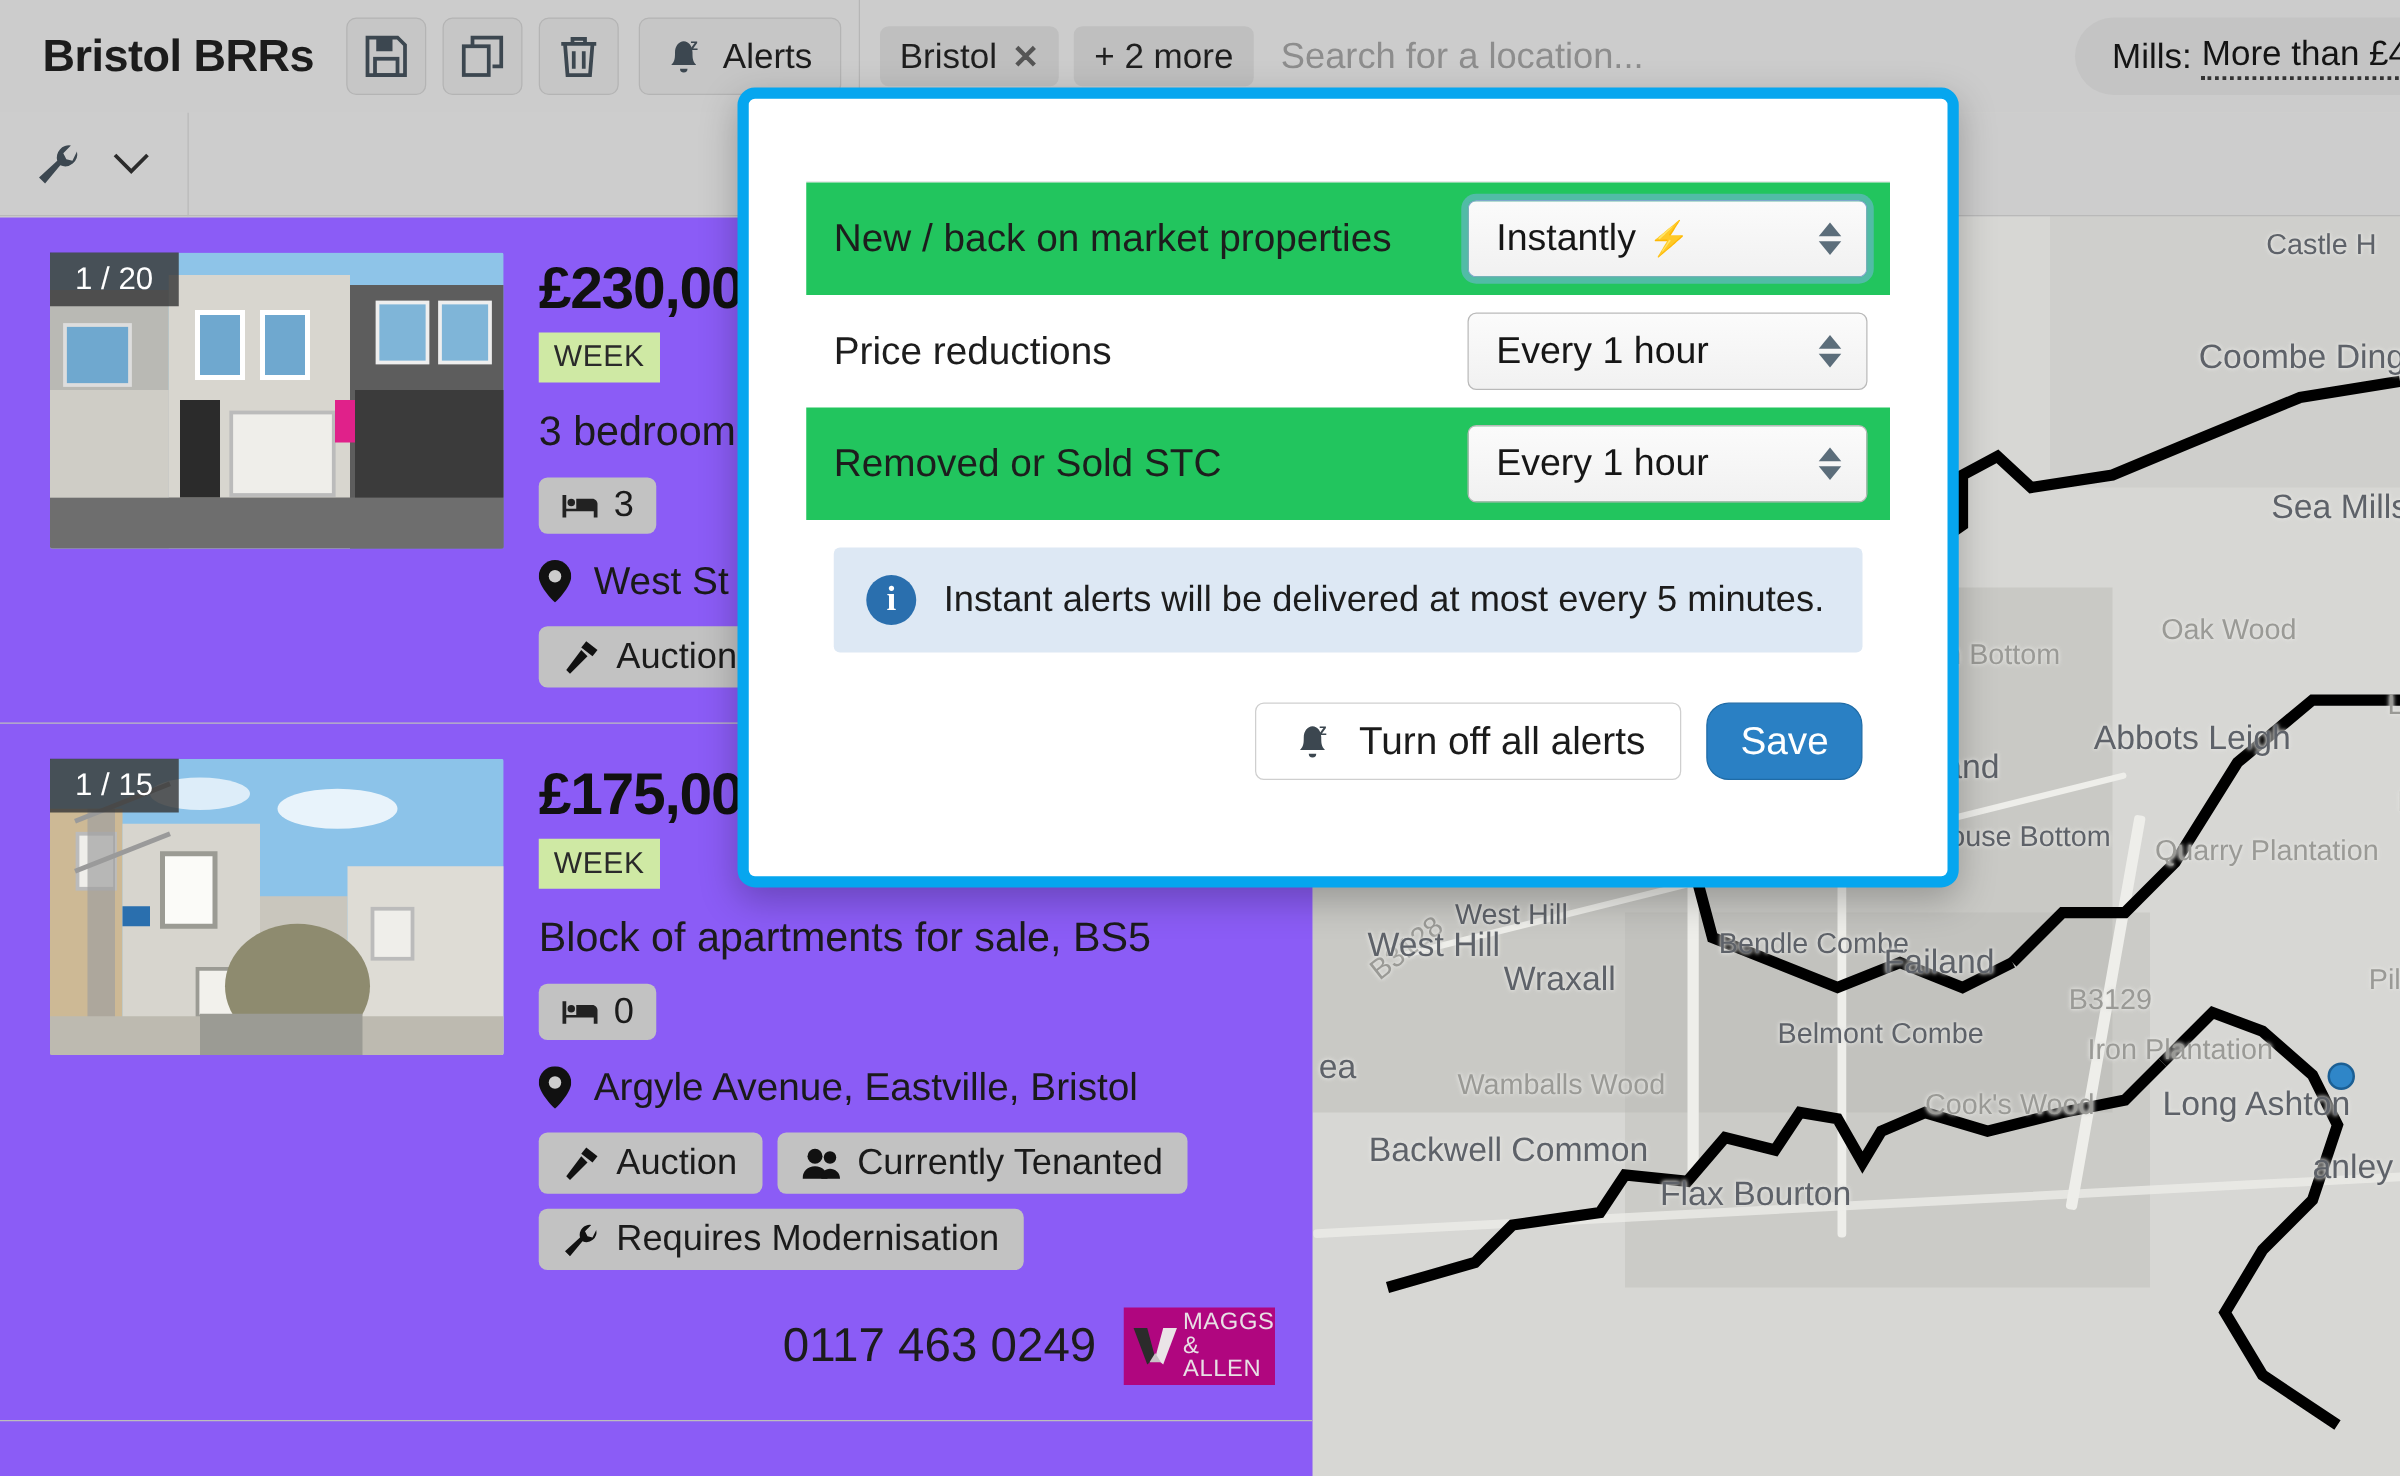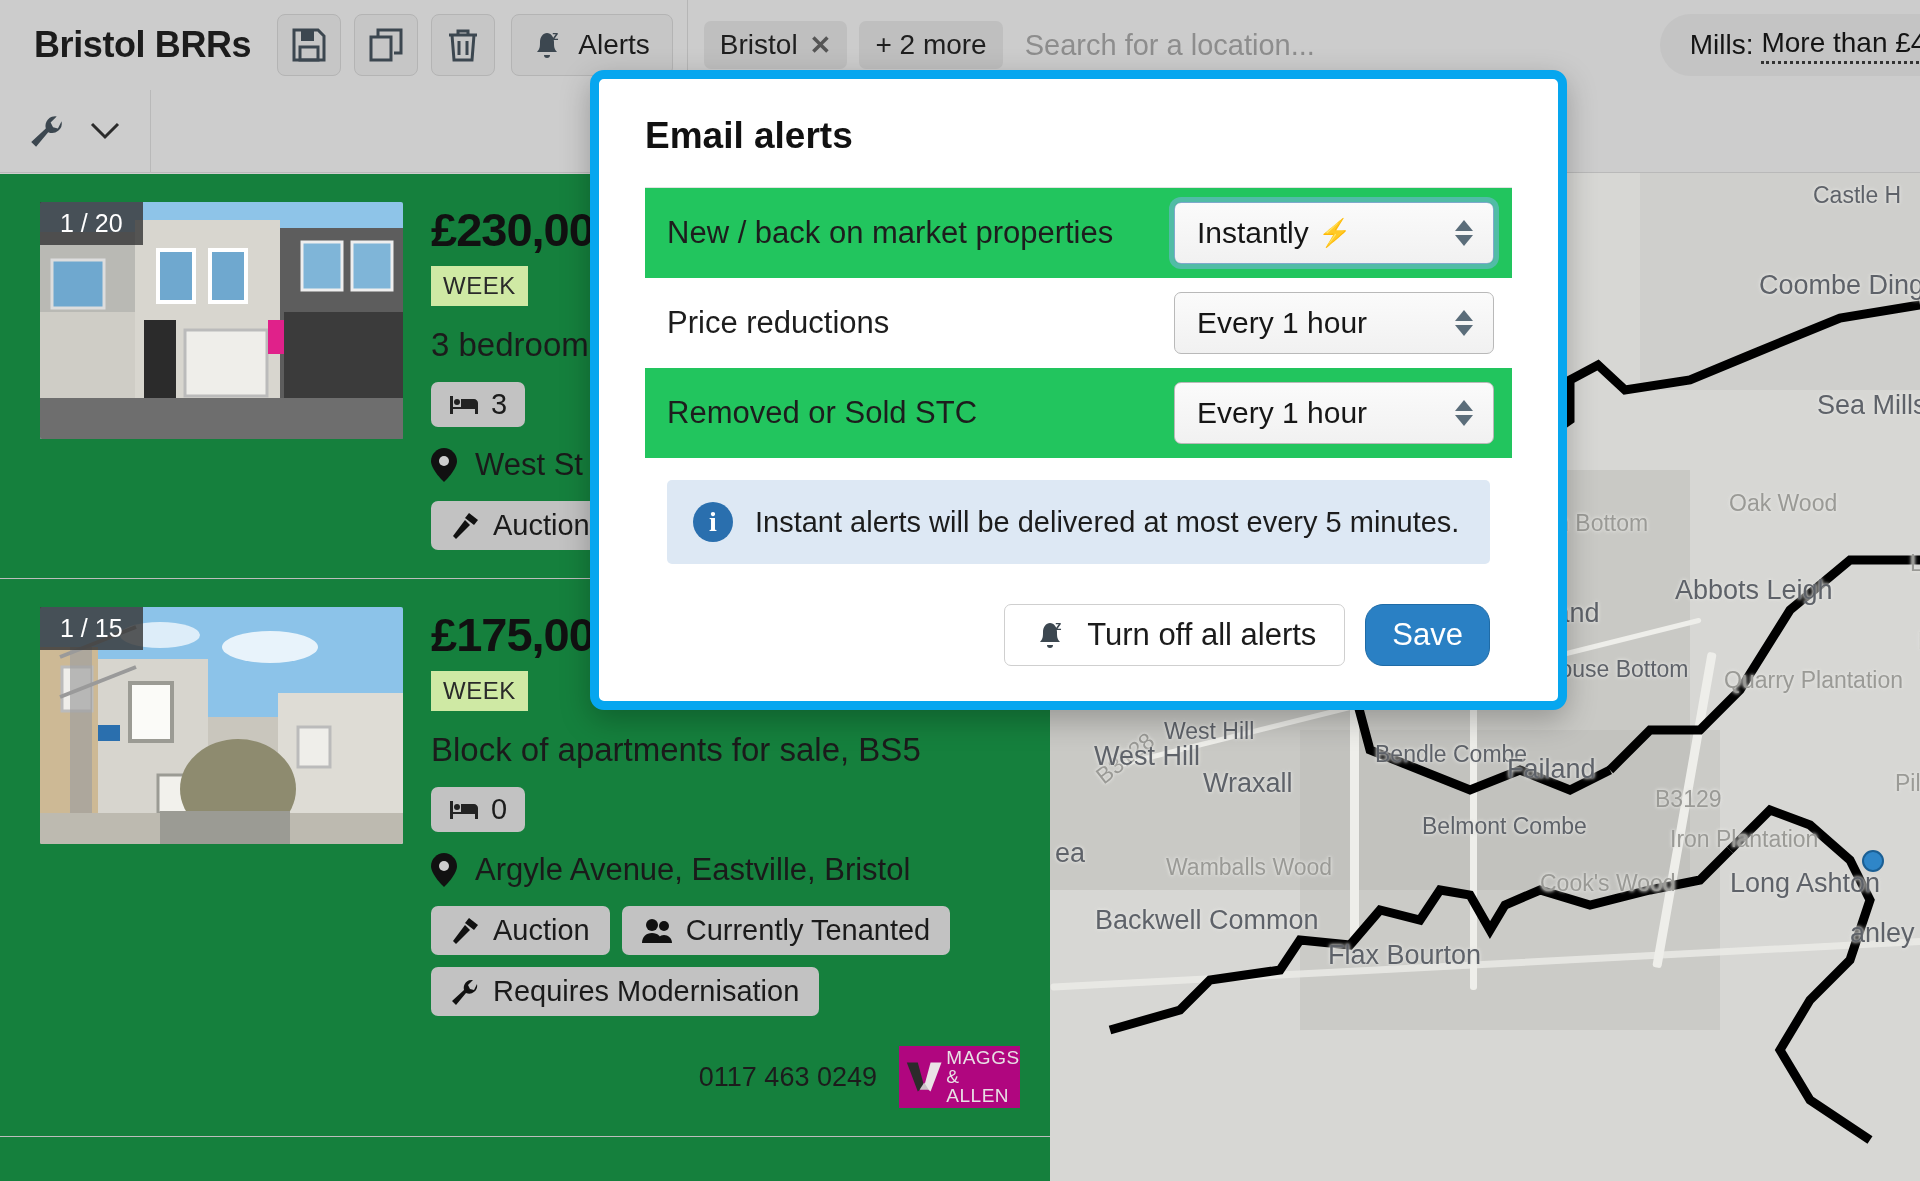--- a/index.html
+++ b/index.html
@@ -65,21 +65,21 @@
   .filter-pill {
     display: flex; align-items: center; gap: 18px;
     padding: 0 30px 0 30px; height: 83px; font-size: 31px; color: #1c1c1c;
     border-right: 1px solid #b9b9b9;
   }
   .filter-caret { font-size: 24px; color: #2b2b2b; margin-left: 8px; }
 
   
   .listings {
     position: absolute; left: 0; top: 174px; width: 1050px; bottom: 0;
-    background: #15803d; overflow: hidden;
+    background: #8b5cf6; overflow: hidden;
   }
   .listing { position: relative; padding: 28px 0 28px 40px; border-bottom: 1px solid #bdbdbd; display: flex; }
   .thumb-wrap { position: relative; width: 363px; height: 237px; flex: 0 0 363px; }
   .thumb { width: 100%; height: 100%; border-radius: 2px; overflow: hidden; position: relative; }
   .counter {
     position: absolute; left: 0; top: 0; background: rgba(55,55,55,.82);
     color: #fff; font-size: 25px; padding: 7px 20px;
   }
   .lst-body { padding-left: 28px; flex: 1; min-width: 0; }
   .price-row { display: flex; align-items: center; gap: 18px; flex-wrap: wrap; }
@@ -104,21 +104,21 @@
   .tagwrap { margin-top: 18px; display: flex; flex-wrap: wrap; gap: 12px; }
   .tag {
     display: inline-flex; align-items: center; gap: 14px;
     background: #c2c2c2; border-radius: 7px; padding: 8px 20px;
     font-size: 29px; color: #1b1b1b;
   }
   .agentrow {
     display: flex; align-items: center; justify-content: flex-end;
     gap: 22px; margin-top: 30px; padding-right: 30px;
   }
-  .phone { font-size: 27px; color: #1c1c1c; }
+  .phone { font-size: 38px; color: #1c1c1c; }
   .agent-logo {
     width: 121px; height: 62px; background: #b0067f;
     display: flex; align-items: center; justify-content: flex-start;
     padding-left: 6px; gap: 3px;
   }
   .agent-logo .txt {
     color: #e8e0e5; font-size: 19px; line-height: 17px; letter-spacing: .5px;
   }
 
   
@@ -512,21 +512,20 @@
     <span class="search-ph">Search for a location...</span>
 
     <div class="price-filter">
       <span>Mills:</span>
       <span class="val">More than £40</span>
     </div>
   </div>
 
   <div class="modal">
     <div class="modal-inner">
-      <div class="modal-title">Email alerts</div>
 
       <div class="alert-table">
 
         <div class="alert-row alt">
           <span class="alert-label">New / back on market properties</span>
           <span class="sel focused">
             <span>Instantly</span>
             <span class="bolt">⚡</span>
             <span class="spin">
                 <i class="up"></i>

